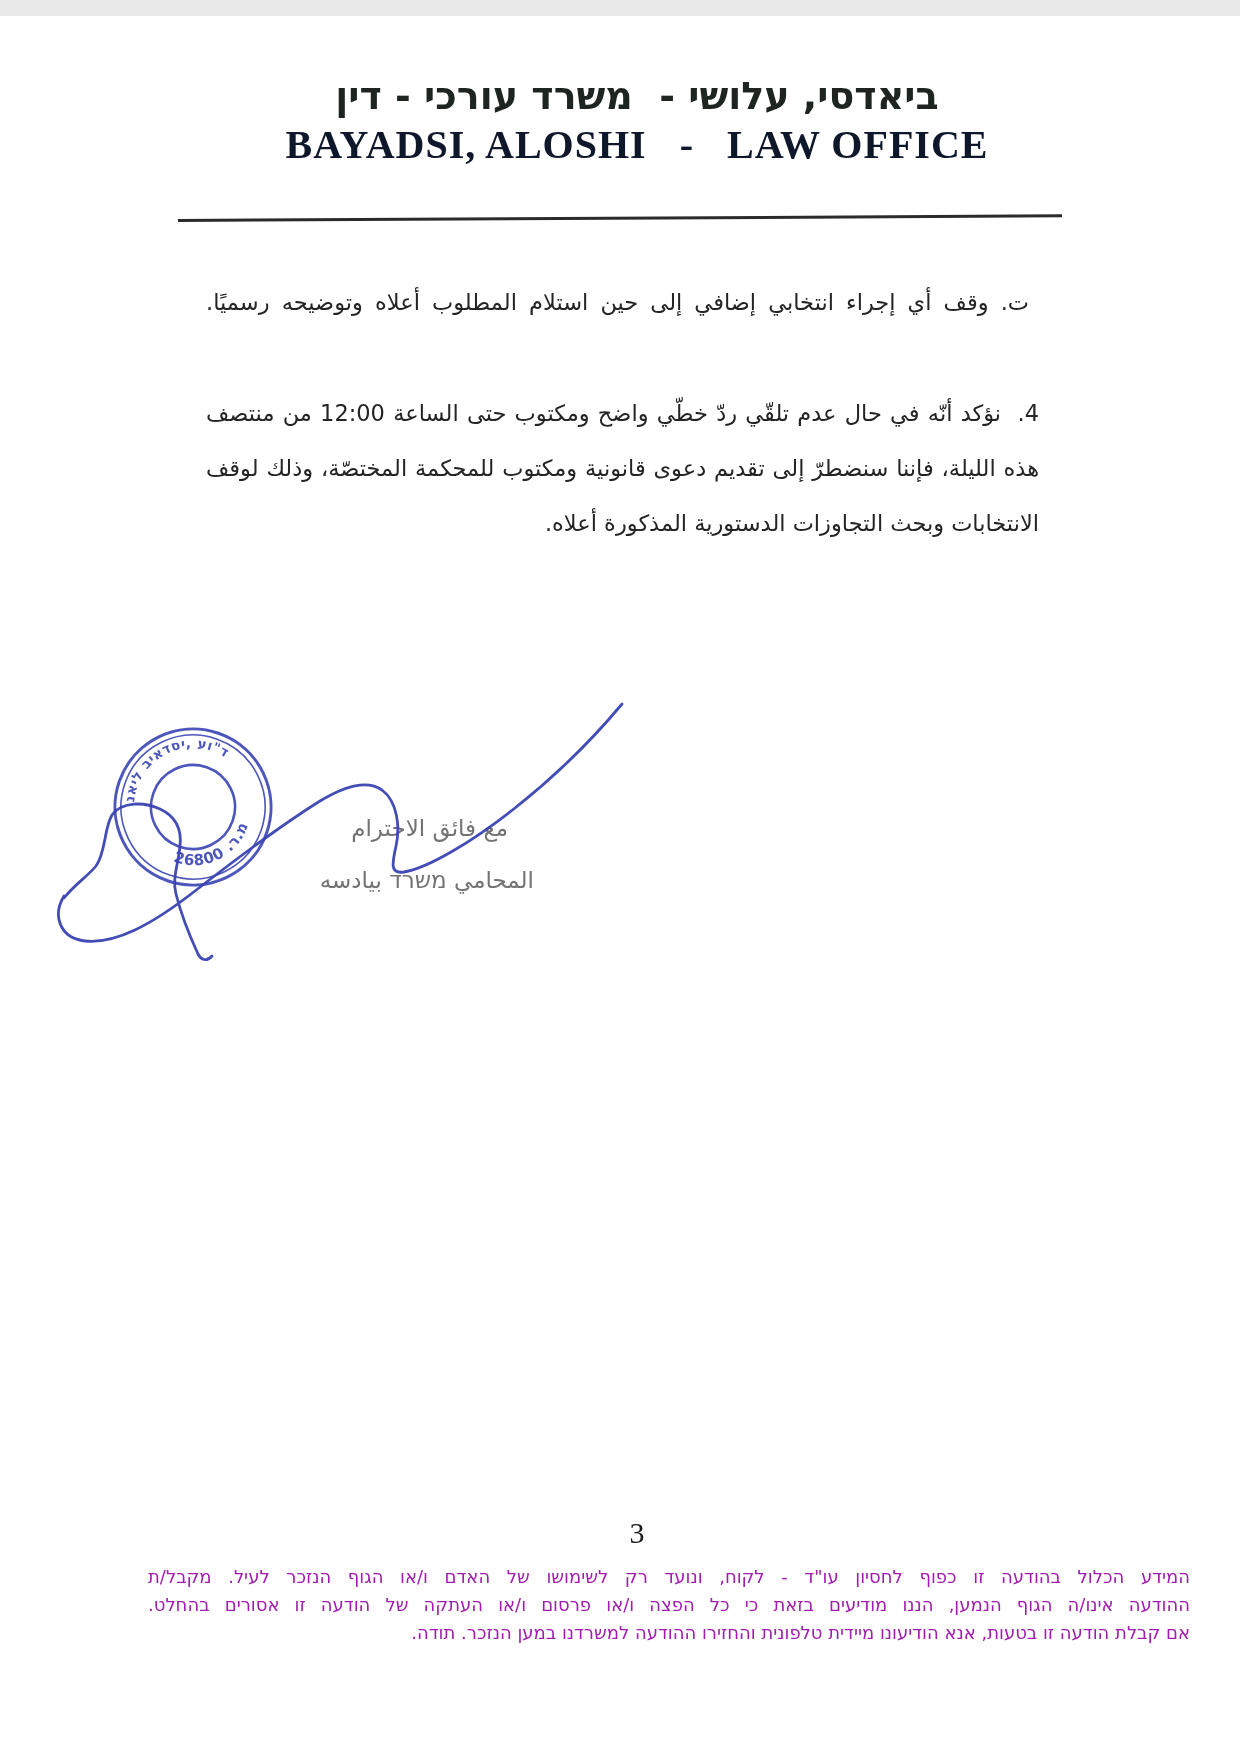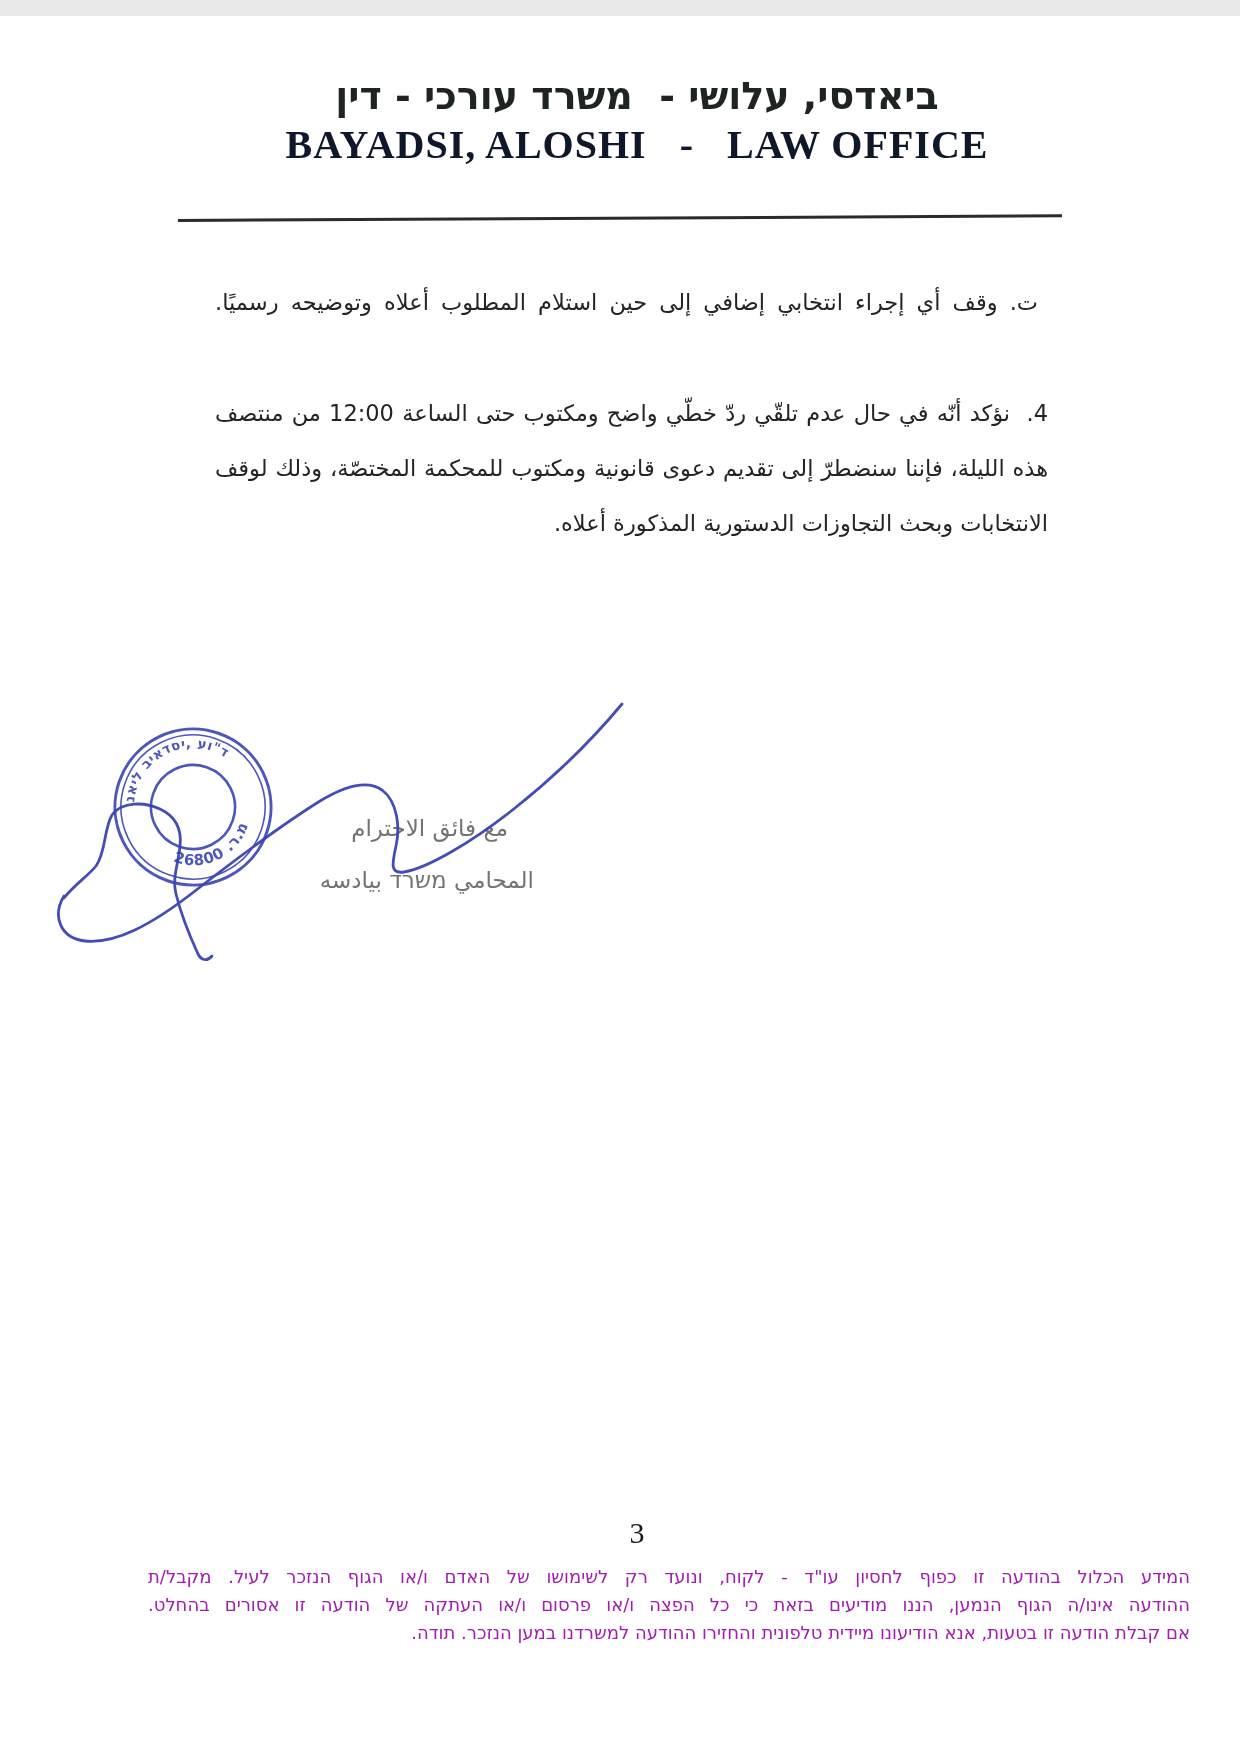--- a/index.html
+++ b/index.html
@@ -28,21 +28,21 @@
     font-weight:bold;font-size:40px;line-height:46px;
     letter-spacing:1px;color:#0f172a;white-space:pre;
   }
   .rule{
     position:absolute;top:203px;left:178px;width:884px;height:0;
     border-top:3px solid #2b2b2b;
     transform:rotate(-0.3deg);transform-origin:left center;
   }
   
   .para{
-    position:absolute;left:215px;width:833px;
+    position:absolute;left:206px;width:833px;
     direction:rtl;
     font-size:22.5px;line-height:55px;
     color:#242424;
   }
   .para .jline{text-align:justify;text-align-last:justify;}
   .para .rline{text-align:right;}
   .para-t{top:259px;padding-right:10px;width:823px;}
   .para-4{top:370px;}
   .para-5{top:570px;}
   

